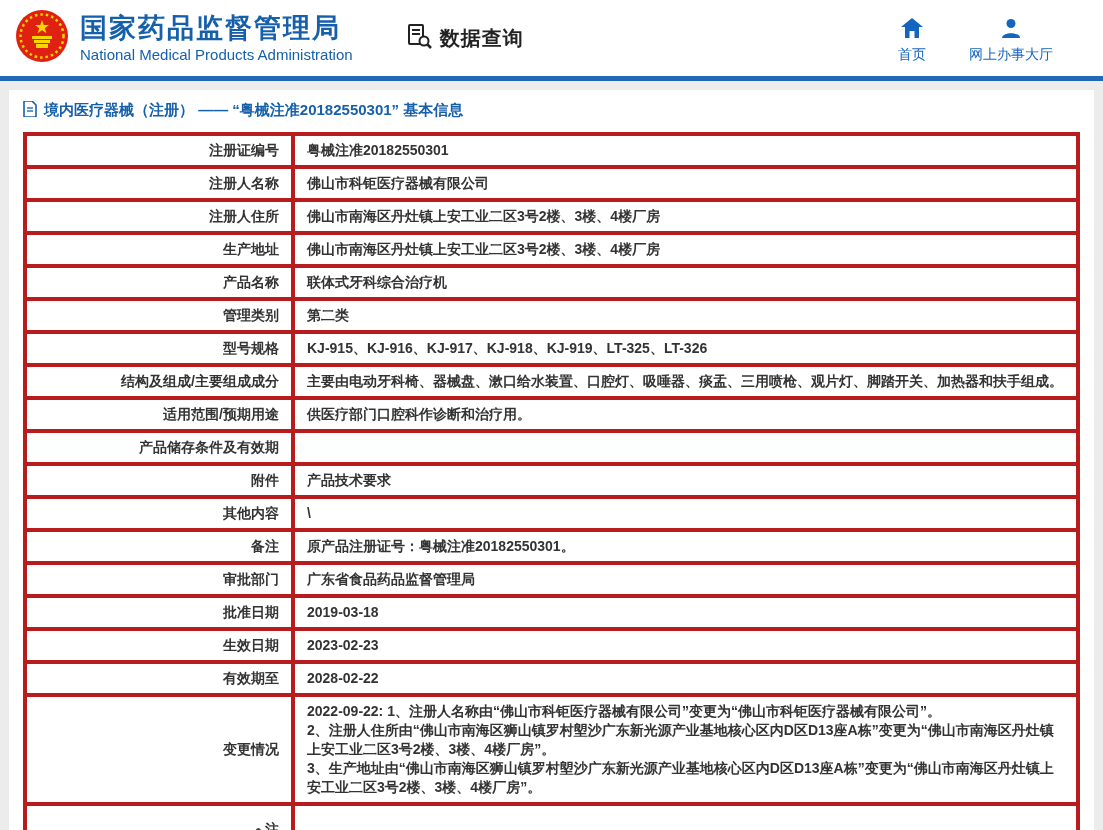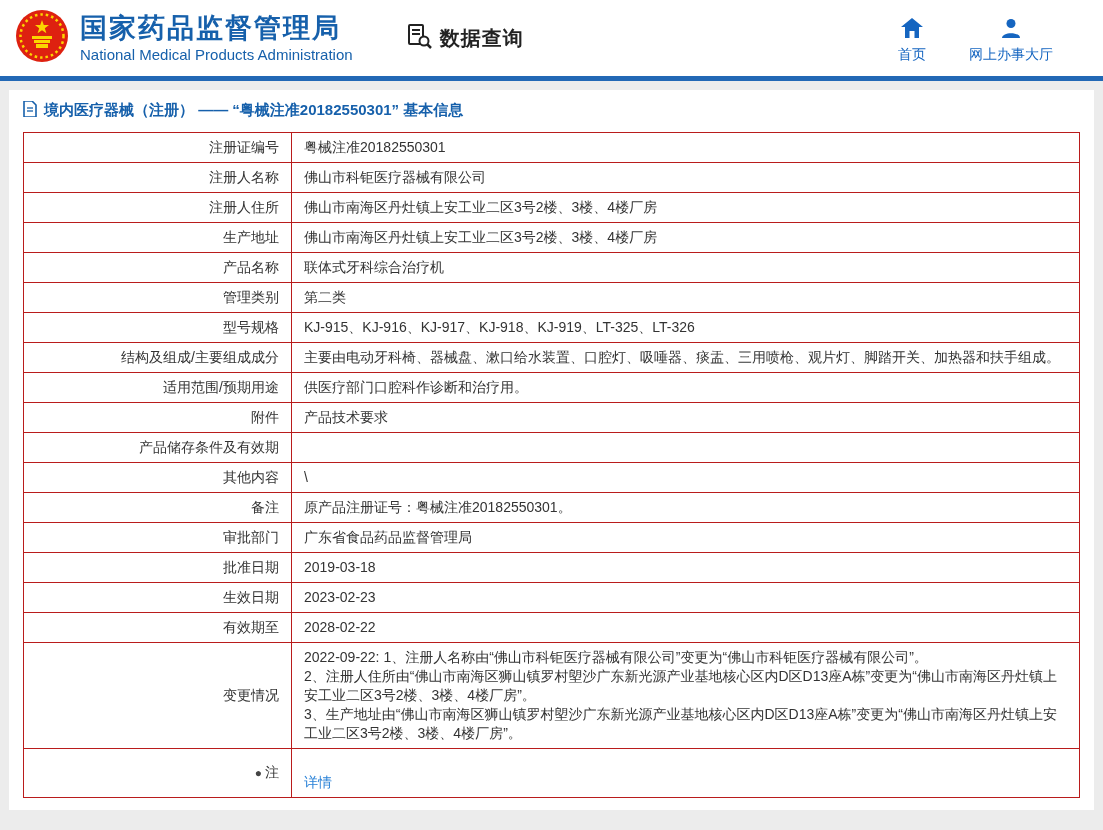--- a/index.html
+++ b/index.html
@@ -38,24 +38,25 @@
     display:flex; align-items:center; gap:7px;
     padding:11px 32px 8px 14px;
     color:#1660ab; font-weight:bold; font-size:15px;
   }
   
   table.info {
     border-collapse:collapse; margin:4px 14px 0 14px;
     width:1057px; table-layout:fixed;
   }
   .info td {
-    border:1px solid #b91c1c;
+    border:4px solid #b91c1c;
     font-size:14px; color:#333;
     padding:5px 12px; line-height:19px;
     vertical-align:middle;
+    font-weight:bold;
   }
   td.lbl { width:268px; text-align:right; }
   td.val { text-align:left; white-space:pre-line; word-break:break-all; }
   tr.std { height:30px; }
   tr.note-row { height:40px; }
   .note-icon { color:#444; font-size:12px; margin-right:3px; }
   a.detail-link { color:#2a82d7; text-decoration:none; cursor:pointer; }
 </style>
 </head>
 <body>
@@ -160,26 +161,26 @@
         </tr>
         <tr class="std">
           <td class="lbl">结构及组成/主要组成成分</td>
           <td class="val">主要由电动牙科椅、器械盘、漱口给水装置、口腔灯、吸唾器、痰盂、三用喷枪、观片灯、脚踏开关、加热器和扶手组成。</td>
         </tr>
         <tr class="std">
           <td class="lbl">适用范围/预期用途</td>
           <td class="val">供医疗部门口腔科作诊断和治疗用。</td>
         </tr>
         <tr class="std">
+          <td class="lbl">产品储存条件及有效期</td>
+          <td class="val"></td>
+        </tr>
+        <tr class="std">
           <td class="lbl">附件</td>
           <td class="val">产品技术要求</td>
-        </tr>
-        <tr class="std">
-          <td class="lbl">产品储存条件及有效期</td>
-          <td class="val"></td>
         </tr>
         <tr class="std">
           <td class="lbl">其他内容</td>
           <td class="val">\</td>
         </tr>
         <tr class="std">
           <td class="lbl">备注</td>
           <td class="val">原产品注册证号：粤械注准20182550301。</td>
         </tr>
         <tr class="std">

